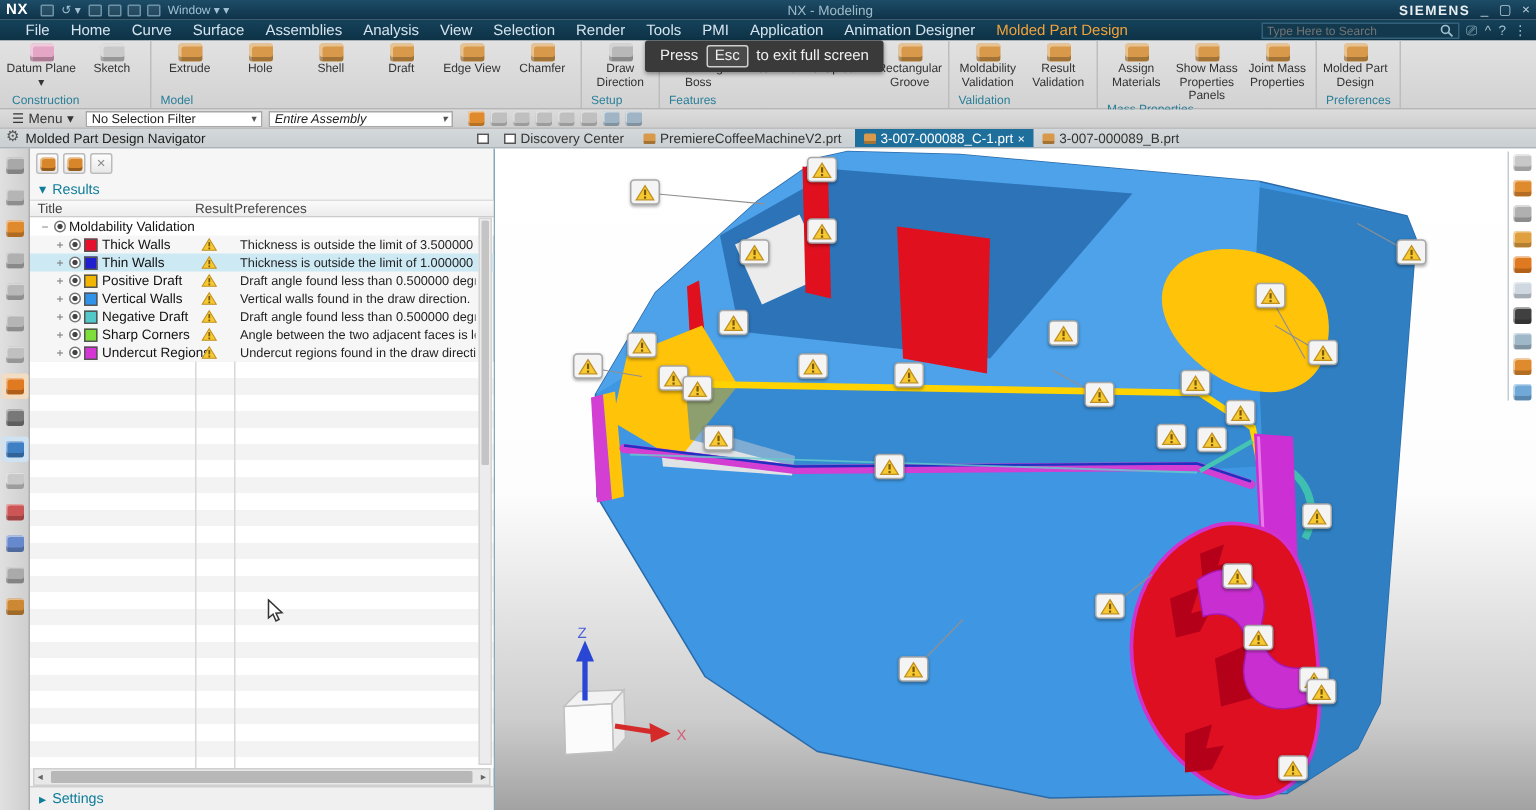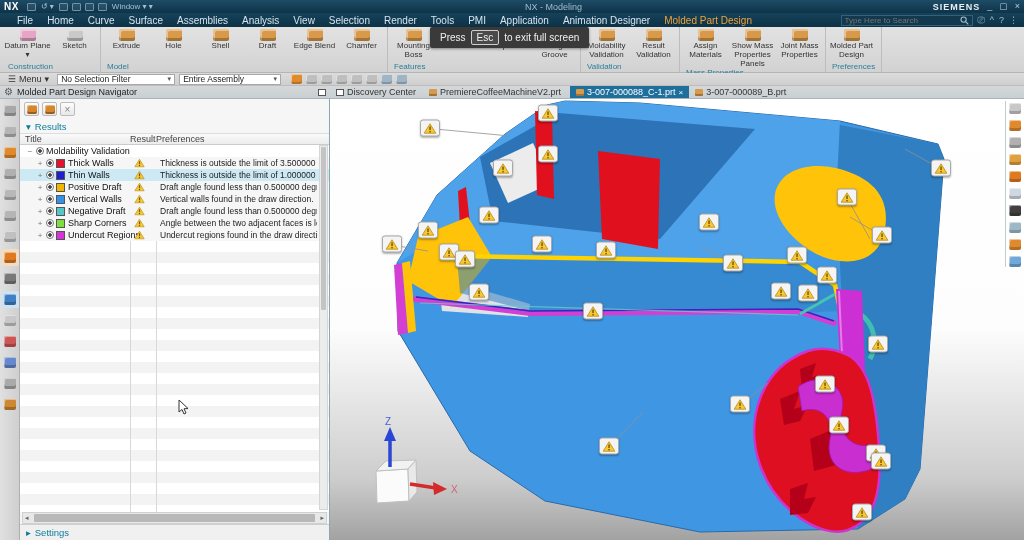--- a/index.html
+++ b/index.html
@@ -36,21 +36,21 @@
   
   .esc-overlay { position:absolute; left:430px; top:27px; height:21px; background:#3a3a3a; color:#f0f0f0; display:flex; align-items:center; gap:5px; font-size:10px; padding:0 10px; border-radius:2px; z-index:50; box-shadow:0 1px 3px rgba(0,0,0,.4); }
   .esc-key { border:1px solid #cfcfcf; border-radius:2px; padding:0 5px; font-size:10px; line-height:13px; background:#4a4a4a; }
 
   
   .toolrow { height:13px; background:linear-gradient(#dcdcdc,#cfcfcf); display:flex; align-items:center; font-size:9px; color:#333; gap:4px; padding:0 4px; border-bottom:1px solid #bdbdbd; }
   .menu-btn { display:flex; align-items:center; gap:3px; padding:0 4px; }
   .dd { background:#fff; border:1px solid #a8a8a8; height:11px; display:flex; align-items:center; font-size:8.5px; padding:0 3px; color:#222; }
   .dd .arr { margin-left:auto; font-size:7px; color:#555; padding-left:6px; }
   .dd.filter { width:118px; }
-  .dd.scope { width:102px; }
+  .dd.scope { width:123px;font-style:italic; }
   .tool-ico { width:11px; height:10px; border-radius:2px; background:#bfbfbf; box-shadow:inset 0 -2px rgba(0,0,0,.18), inset 1px 1px rgba(255,255,255,.5); }
 
   
   .tabrow { height:13px; background:linear-gradient(#d4d8da,#c9cfd2); display:flex; align-items:center; font-size:9px; border-bottom:1px solid #a9b4ba; }
   .panel-head { width:330px; display:flex; align-items:center; gap:4px; padding:0 4px; color:#222; }
   .gear-glyph { color:#555; font-size:10px; line-height:10px; }
   .panel-head .spacer { flex:1; }
   .float-ico { width:8px; height:7px; border:1px solid #555; background:#fff; }
   .doc-tabs { display:flex; align-items:center; height:100%; gap:1px; }
   .tab { display:flex; align-items:center; gap:3px; height:100%; padding:0 6px; color:#333; white-space:nowrap; }
@@ -207,31 +207,41 @@
               <span class="rlabel">Shell</span>
             </div>
 
             <div class="ritem">
               <span class="ricon"></span>
               <span class="rlabel">Draft</span>
             </div>
 
             <div class="ritem">
               <span class="ricon"></span>
-              <span class="rlabel">Edge Blend</span>
+              <span class="rlabel">Edge View</span>
             </div>
 
             <div class="ritem">
               <span class="ricon"></span>
               <span class="rlabel">Chamfer</span>
             </div>
           </div>
         <div class="rgroup-label">Model</div>
       </div>
 
+      <div class="rgroup">
+        <div class="ritems">
+
+            <div class="ritem">
+              <span class="ricon" style="background: rgb(184, 184, 184);"></span>
+              <span class="rlabel">Draw Direction</span>
+            </div>
+          </div>
+        <div class="rgroup-label">Setup</div>
+      </div>
 
       <div class="rgroup">
         <div class="ritems">
 
             <div class="ritem">
               <span class="ricon"></span>
               <span class="rlabel">Mounting Boss</span>
             </div>
 
             <div class="ritem">

